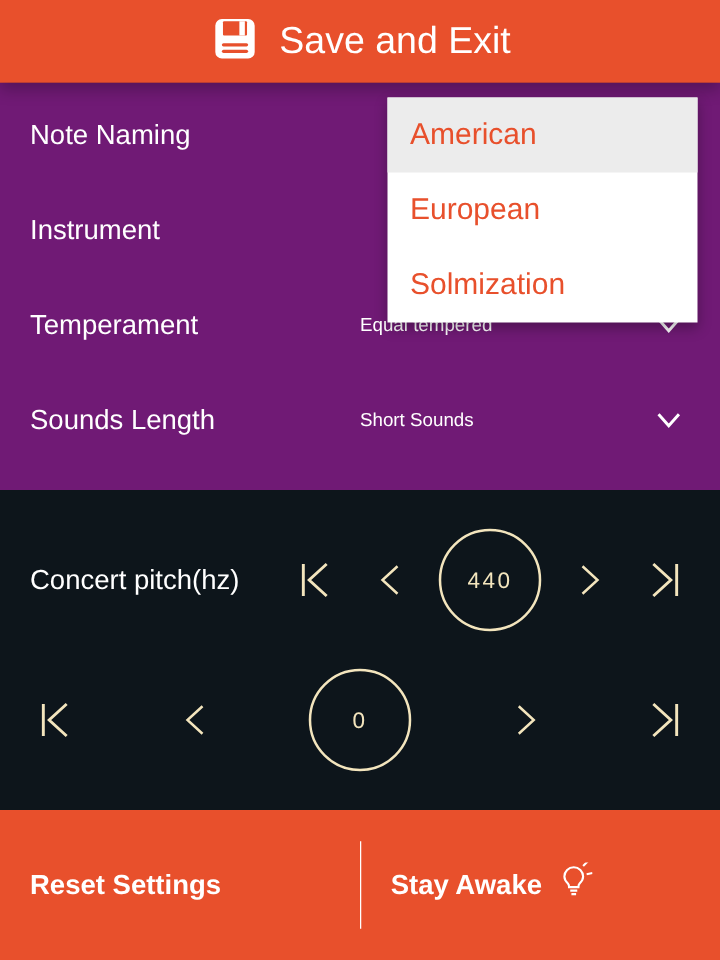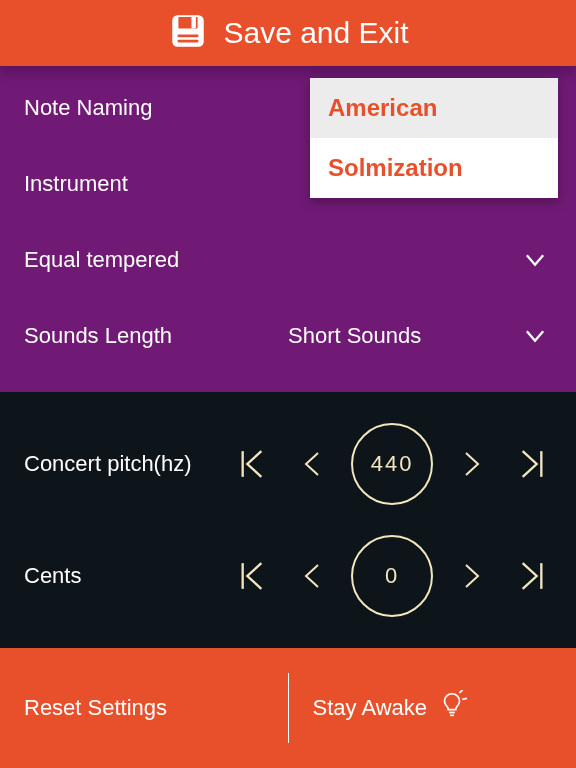--- a/index.html
+++ b/index.html
@@ -32,21 +32,21 @@
     padding: 0 24px;
   }
   .row-label {
     color: #fff;
     font-size: 22px;
     font-weight: 400;
     width: 50%;
   }
   .row-value {
     color: #fff;
-    font-size: 22px;
+    font-size: 15px;
     font-weight: 400;
     flex: 1;
   }
   .chev-wrap {
     color: #fff;
     width: 34px;
     display: flex;
     justify-content: center;
   }
 
@@ -56,21 +56,21 @@
     left: 310px;
     width: 248px;
     background: #fff;
     z-index: 10;
     box-shadow: 0 4px 10px rgba(0,0,0,0.3);
   }
   .dropdown-item {
     padding: 16px 18px;
     color: #e8502c;
     font-size: 24px;
-    font-weight: 700;
+    font-weight: 400;
   }
   .dropdown-item.selected { background: #ececec; }
 
   .dark-section {
     background: #0d151b;
     padding: 16px 0;
   }
   .stepper-row {
     display: flex;
     align-items: center;
@@ -99,40 +99,41 @@
   }
   .value-circle {
     width: 82px;
     height: 82px;
     border: 2px solid #f3e5bd;
     border-radius: 50%;
     display: flex;
     align-items: center;
     justify-content: center;
     color: #f3e5bd;
-    font-size: 22px;
+    font-size: 18px;
     font-weight: 500;
     letter-spacing: 2px;
   }
 
   .bottom-section {
     background: #e8502c;
     flex: 1;
     display: flex;
     align-items: center;
   }
   .bottom-half {
     width: 50%;
     height: 100%;
     display: flex;
     align-items: center;
     padding: 0 24px;
     color: #fff;
     font-size: 22px;
     gap: 10px;
+    font-weight: bold;
   }
   .divider {
     width: 1px;
     background: #fff;
     height: 58%;
   }
 </style>
 </head>
 <body>
 
@@ -157,40 +158,42 @@
     <div class="chev-wrap"></div>
   </div>
 
   <div class="row">
     <div class="row-label">Instrument</div>
     <div class="row-value"></div>
     <div class="chev-wrap"></div>
   </div>
 
   <div class="row">
+    <div class="row-label">Temperament</div>
     <div class="row-value">Equal tempered</div>
     <div class="chev-wrap">
       <svg width="28" height="28" viewBox="0 0 24 24">
           <path d="M5 8 L12 16 L19 8" stroke="#fff" stroke-width="2" fill="none"></path>
         </svg>
     </div>
   </div>
 
   <div class="row">
     <div class="row-label">Sounds Length</div>
     <div class="row-value">Short Sounds</div>
     <div class="chev-wrap">
       <svg width="28" height="28" viewBox="0 0 24 24">
           <path d="M5 8 L12 16 L19 8" stroke="#fff" stroke-width="2" fill="none"></path>
         </svg>
     </div>
   </div>
 
   <div class="dropdown">
     <div class="dropdown-item selected">American</div>
+    <div class="dropdown-item">European</div>
     <div class="dropdown-item">Solmization</div>
   </div>
 </div>
 
 <div class="dark-section">
 
   <div class="stepper-row">
     <div class="stepper-label">Concert pitch(hz)</div>
     <div class="stepper-controls">
       <span class="step-btn">
@@ -213,21 +216,20 @@
       <span class="step-btn">
         <svg width="28" height="34" viewBox="0 0 24 28">
             <path d="M4 3 L16 14 L4 25" stroke="#f3e5bd" stroke-width="2" fill="none"></path>
             <line x1="20" y1="3" x2="20" y2="25" stroke="#f3e5bd" stroke-width="2"></line>
           </svg>
       </span>
     </div>
   </div>
 
   <div class="stepper-row">
-    <div class="stepper-label">Cents</div>
     <div class="stepper-controls">
       <span class="step-btn">
         <svg width="28" height="34" viewBox="0 0 24 28">
             <line x1="4" y1="3" x2="4" y2="25" stroke="#f3e5bd" stroke-width="2"></line>
             <path d="M20 3 L8 14 L20 25" stroke="#f3e5bd" stroke-width="2" fill="none"></path>
           </svg>
       </span>
       <span class="step-btn">
         <svg width="24" height="34" viewBox="0 0 24 28">
             <path d="M18 3 L6 14 L18 25" stroke="#f3e5bd" stroke-width="2" fill="none"></path>

